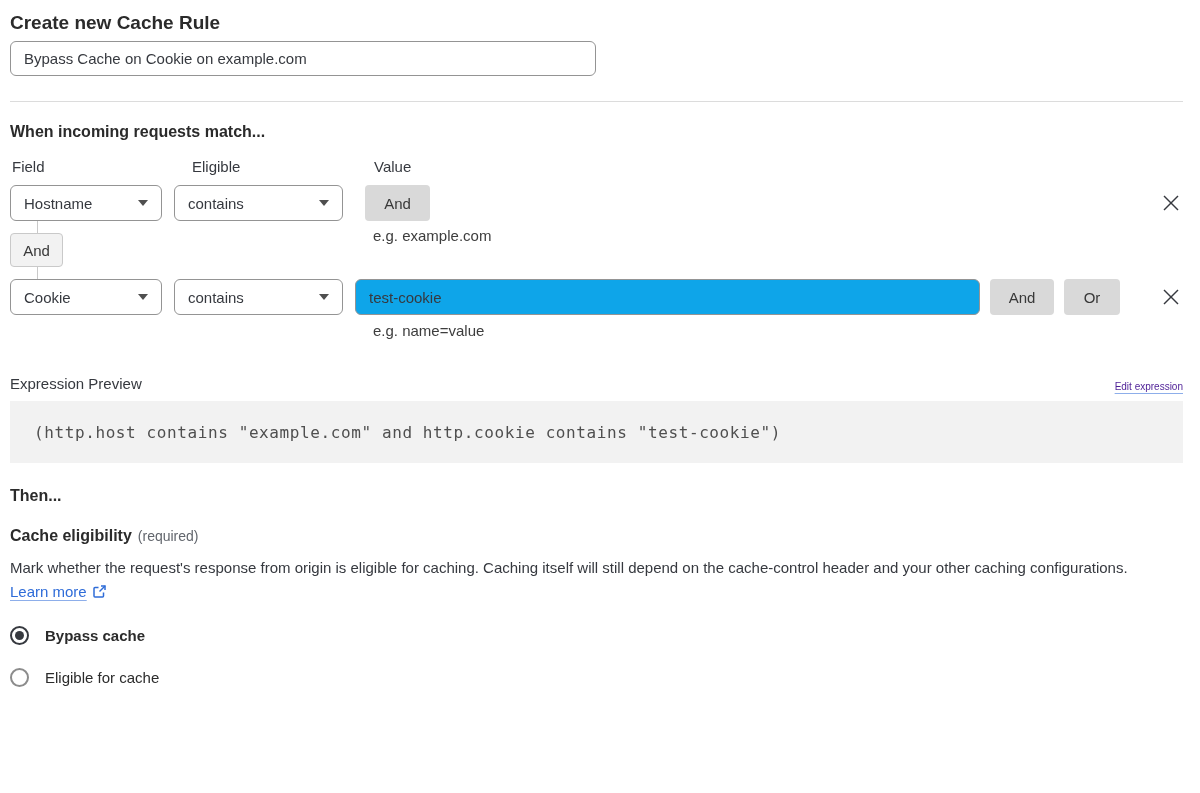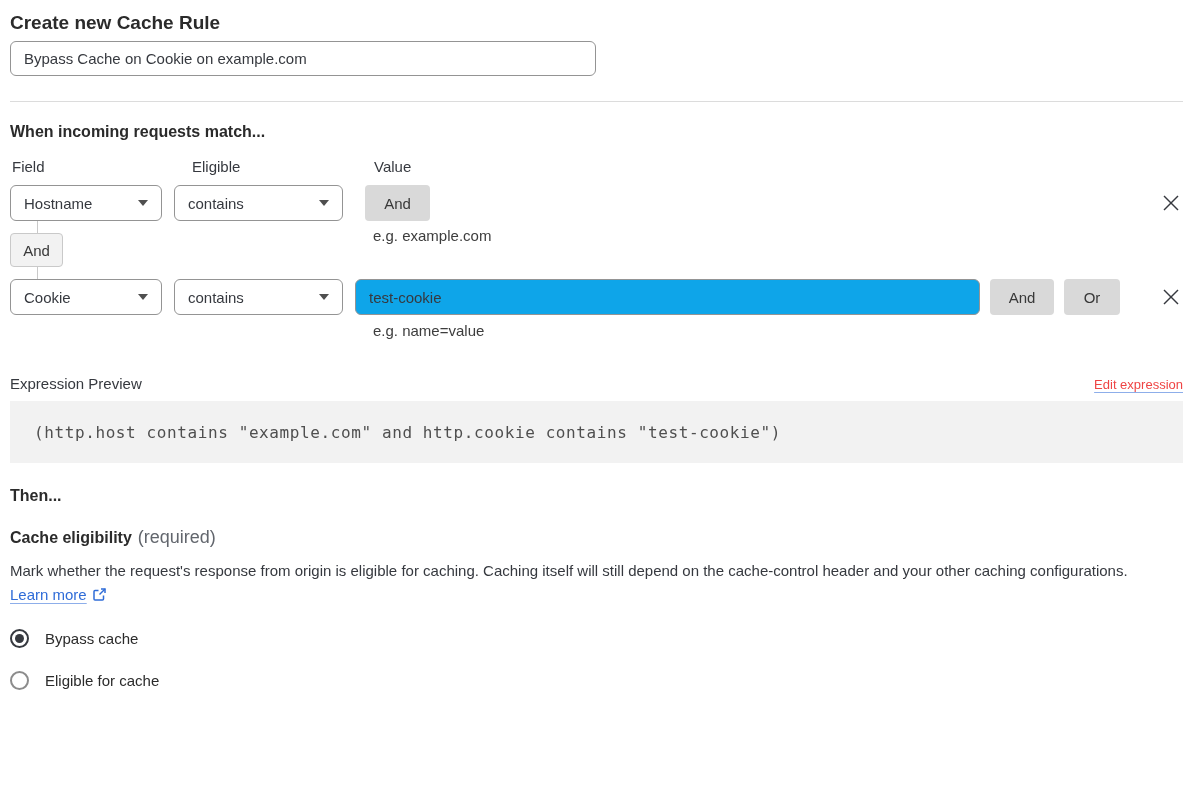--- a/index.html
+++ b/index.html
@@ -53,47 +53,47 @@
     background:#f2f2f2; border:1px solid #c9c9c9; border-radius:4px; color:#383838;
     font-size:15px; font-family:"Liberation Sans", sans-serif; cursor:pointer; }
   .conn-line { position:absolute; left:27px; width:1px; background:#c9c9c9; }
   .conn-line.top { top:0; height:12px; }
   .conn-line.bottom { top:46px; height:12px; }
 
   .row2-hint { margin-top:7px; font-size:15px; color:#3d3d3d; padding-left:363px; }
 
   .expr-header { display:flex; justify-content:space-between; align-items:flex-end; margin-top:36px; }
   .expr-label { font-size:15px; color:#36393f; }
-  .edit-link { font-size:13px; color:#ef4444; text-decoration:underline;
+  .edit-link { font-size:10px; color:#4c1d95; text-decoration:underline;
     text-underline-offset:3px; text-decoration-color:rgba(47,108,216,0.55); cursor:pointer;text-align:center; }
 
   .code-block { margin-top:9px; height:62px; background:#f2f2f2; display:flex; align-items:center;
     padding:0 24px; }
   .code-block code { font-family:"DejaVu Sans Mono", monospace; font-size:16px; letter-spacing:0.6px;
     color:#4f4f4f; white-space:pre; }
 
   .then-heading { margin-top:24px; font-size:16px; font-weight:700; color:#2b2b2b; }
 
   .elig-heading { margin-top:22px; font-size:16px; font-weight:700; color:#2b2b2b; }
-  .required-note { font-size:18px; font-weight:400; color:#62666d; margin-left:6px; }
+  .required-note { font-size:14px; font-weight:400; color:#62666d; margin-left:6px; }
 
   .elig-desc { margin-top:11px; font-size:15px; line-height:24px; color:#36393f; max-width:1160px; }
   .learn-link { color:#2f6cd8; text-decoration:underline; text-underline-offset:3px;
     text-decoration-color:rgba(47,108,216,0.55); cursor:pointer; white-space:nowrap; }
   .ext-icon { display:inline-block; vertical-align:-2px; margin-left:5px; }
 
   .radio-row { display:flex; align-items:center; margin-top:20px; cursor:pointer; }
   .radio-row + .radio-row { margin-top:23px; }
   .radio { position:relative; width:19px; height:19px; border-radius:50%;
     border:2px solid #8c8c8c; background:#fff; flex:none; }
   .radio-row.selected .radio { border-color:#36393f; }
   .radio-row.selected .radio::after { content:""; position:absolute; left:50%; top:50%;
     width:9px; height:9px; margin:-4.5px 0 0 -4.5px; border-radius:50%; background:#36393f; }
   .radio-label { margin-left:16px; font-size:15px; color:#2b2b2b; }
-  .radio-row.selected .radio-label { font-weight:400; }
+  .radio-row.selected .radio-label { font-weight:700; }
 </style>
 </head>
 <body>
 
 <div class="page">
 
   <h1 class="title">Create new Cache Rule</h1>
 
   <div>
     <input class="rule-input" type="text" value="Bypass Cache on Cookie on example.com" style="">

